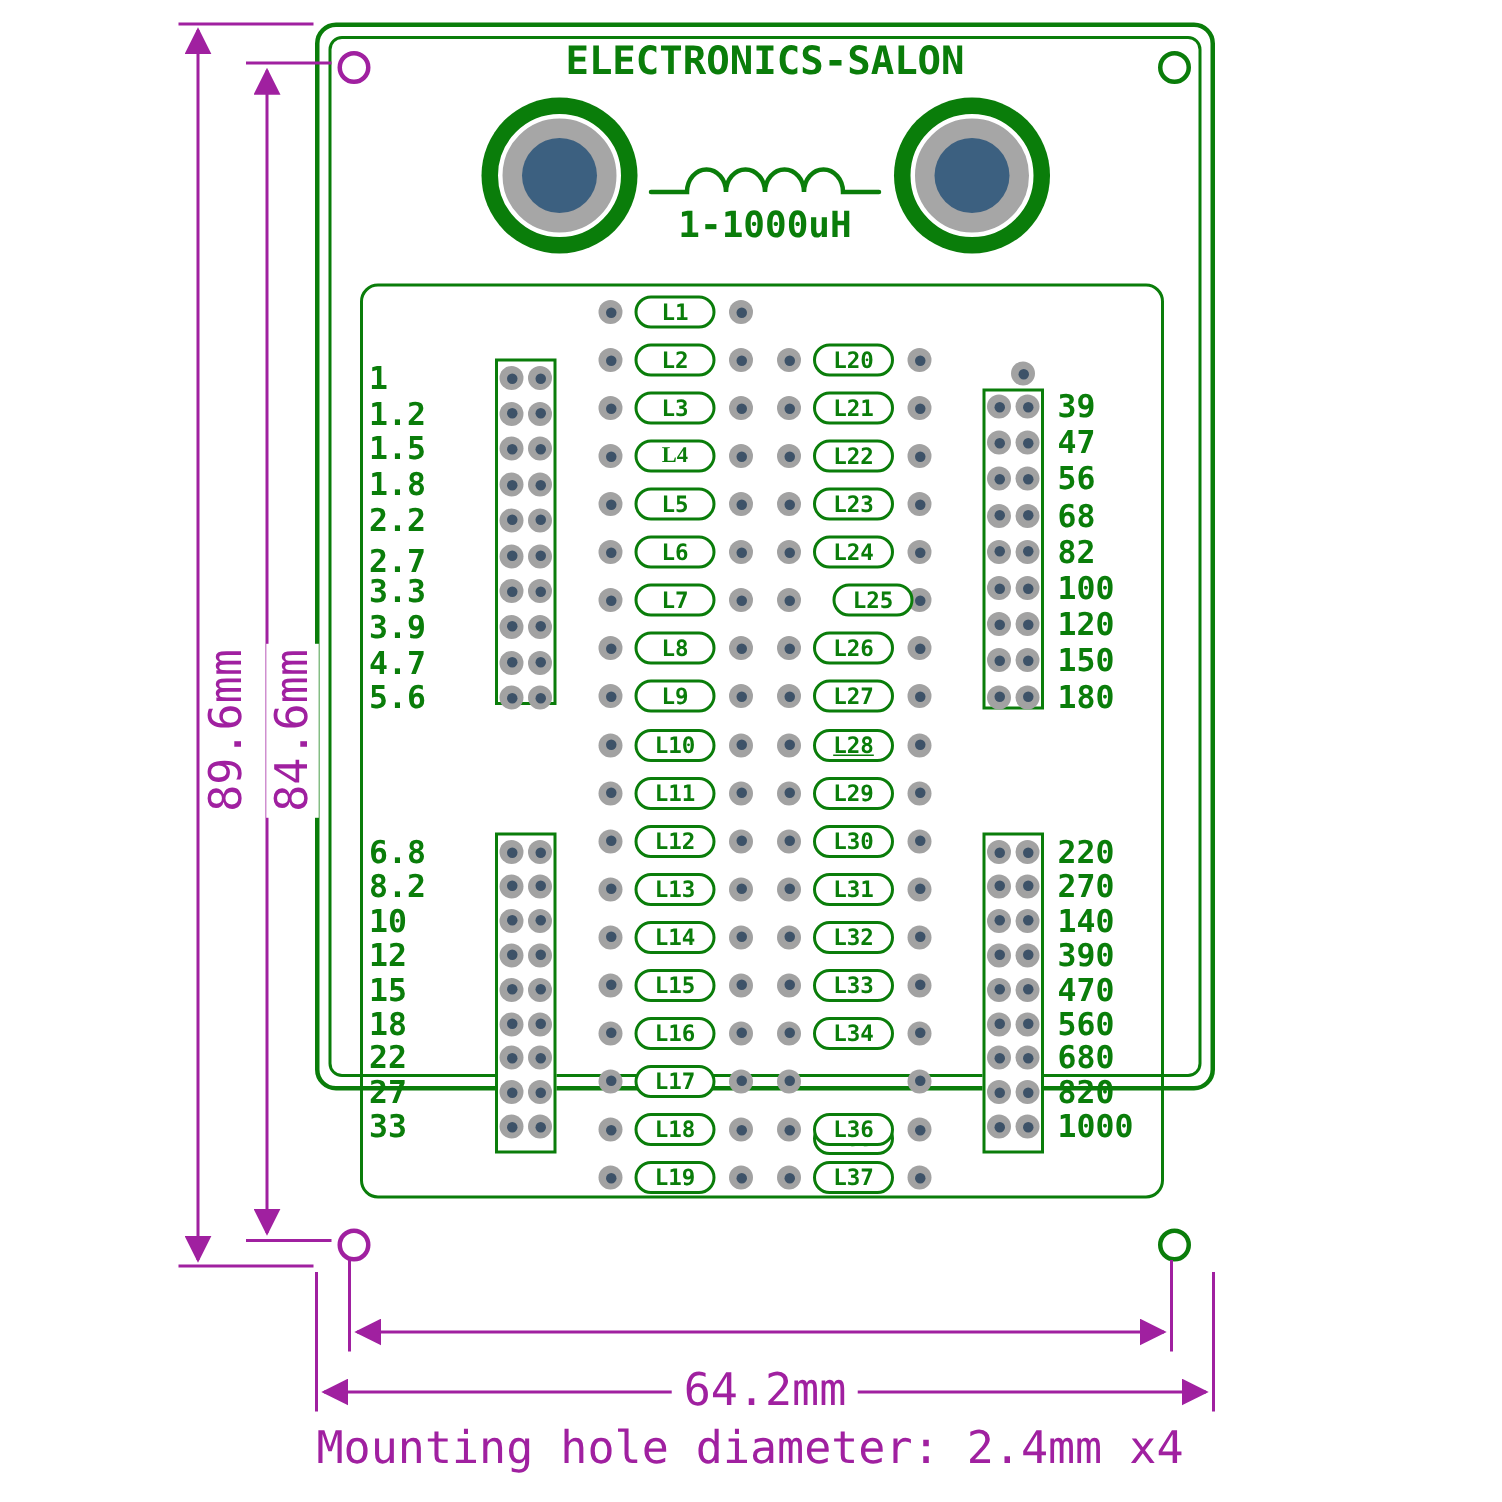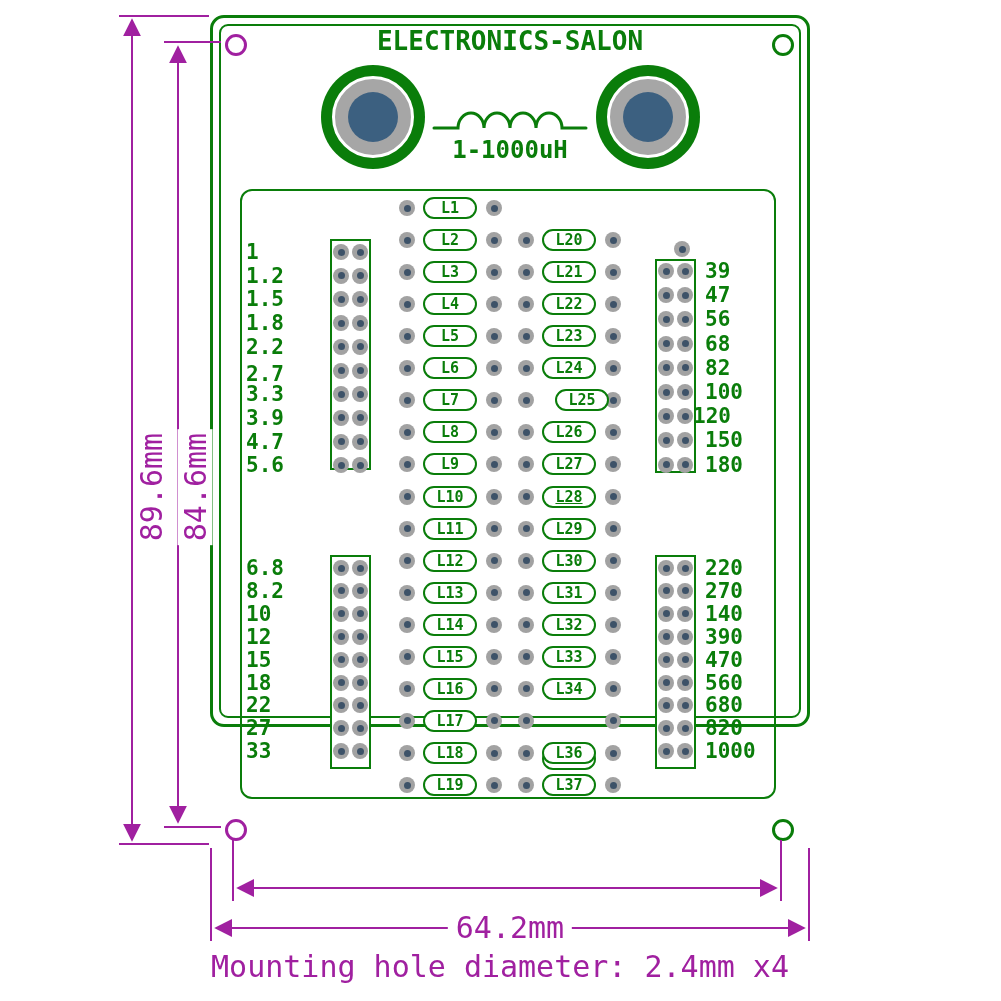--- a/index.html
+++ b/index.html
@@ -120,21 +120,21 @@
         </div>
         <div class="ref-label" style="left: 210px; top: 243.12px;">L3</div>
       </div>
       <div class="fp">
         <div class="pad" style="left: 186px; top: 278.18px;">
           <div class="pad-center"></div>
         </div>
         <div class="pad" style="left: 273px; top: 278.18px;">
           <div class="pad-center"></div>
         </div>
-        <div class="ref-label" style="left: 210px; top: 275.18px;">L4</div>
+        <div class="ref-label" style="left: 210px; top: 275.18px; font-family: Liberation Serif, serif;">L4</div>
       </div>
       <div class="fp">
         <div class="pad" style="left: 186px; top: 310.24px;">
           <div class="pad-center"></div>
         </div>
         <div class="pad" style="left: 273px; top: 310.24px;">
           <div class="pad-center"></div>
         </div>
         <div class="ref-label" style="left: 210px; top: 307.24px;">L5</div>
       </div>
@@ -603,21 +603,21 @@
       <div class="pad" style="left: 464px; top: 366px;">
         <div class="pad-center"></div>
       </div>
       <div class="val-label" style="left: 492px; top: 362px;">100</div>
       <div class="pad" style="left: 445px; top: 390.2px;">
         <div class="pad-center"></div>
       </div>
       <div class="pad" style="left: 464px; top: 390.2px;">
         <div class="pad-center"></div>
       </div>
-      <div class="val-label" style="left: 480px; top: 386.2px;">120</div>
+      <div class="val-label" style="left: 492px; top: 386.2px;">120</div>
       <div class="pad" style="left: 445px; top: 414.4px;">
         <div class="pad-center"></div>
       </div>
       <div class="pad" style="left: 464px; top: 414.4px;">
         <div class="pad-center"></div>
       </div>
       <div class="val-label" style="left: 492px; top: 410.4px;">150</div>
       <div class="pad" style="left: 445px; top: 438.6px;">
         <div class="pad-center"></div>
       </div>

